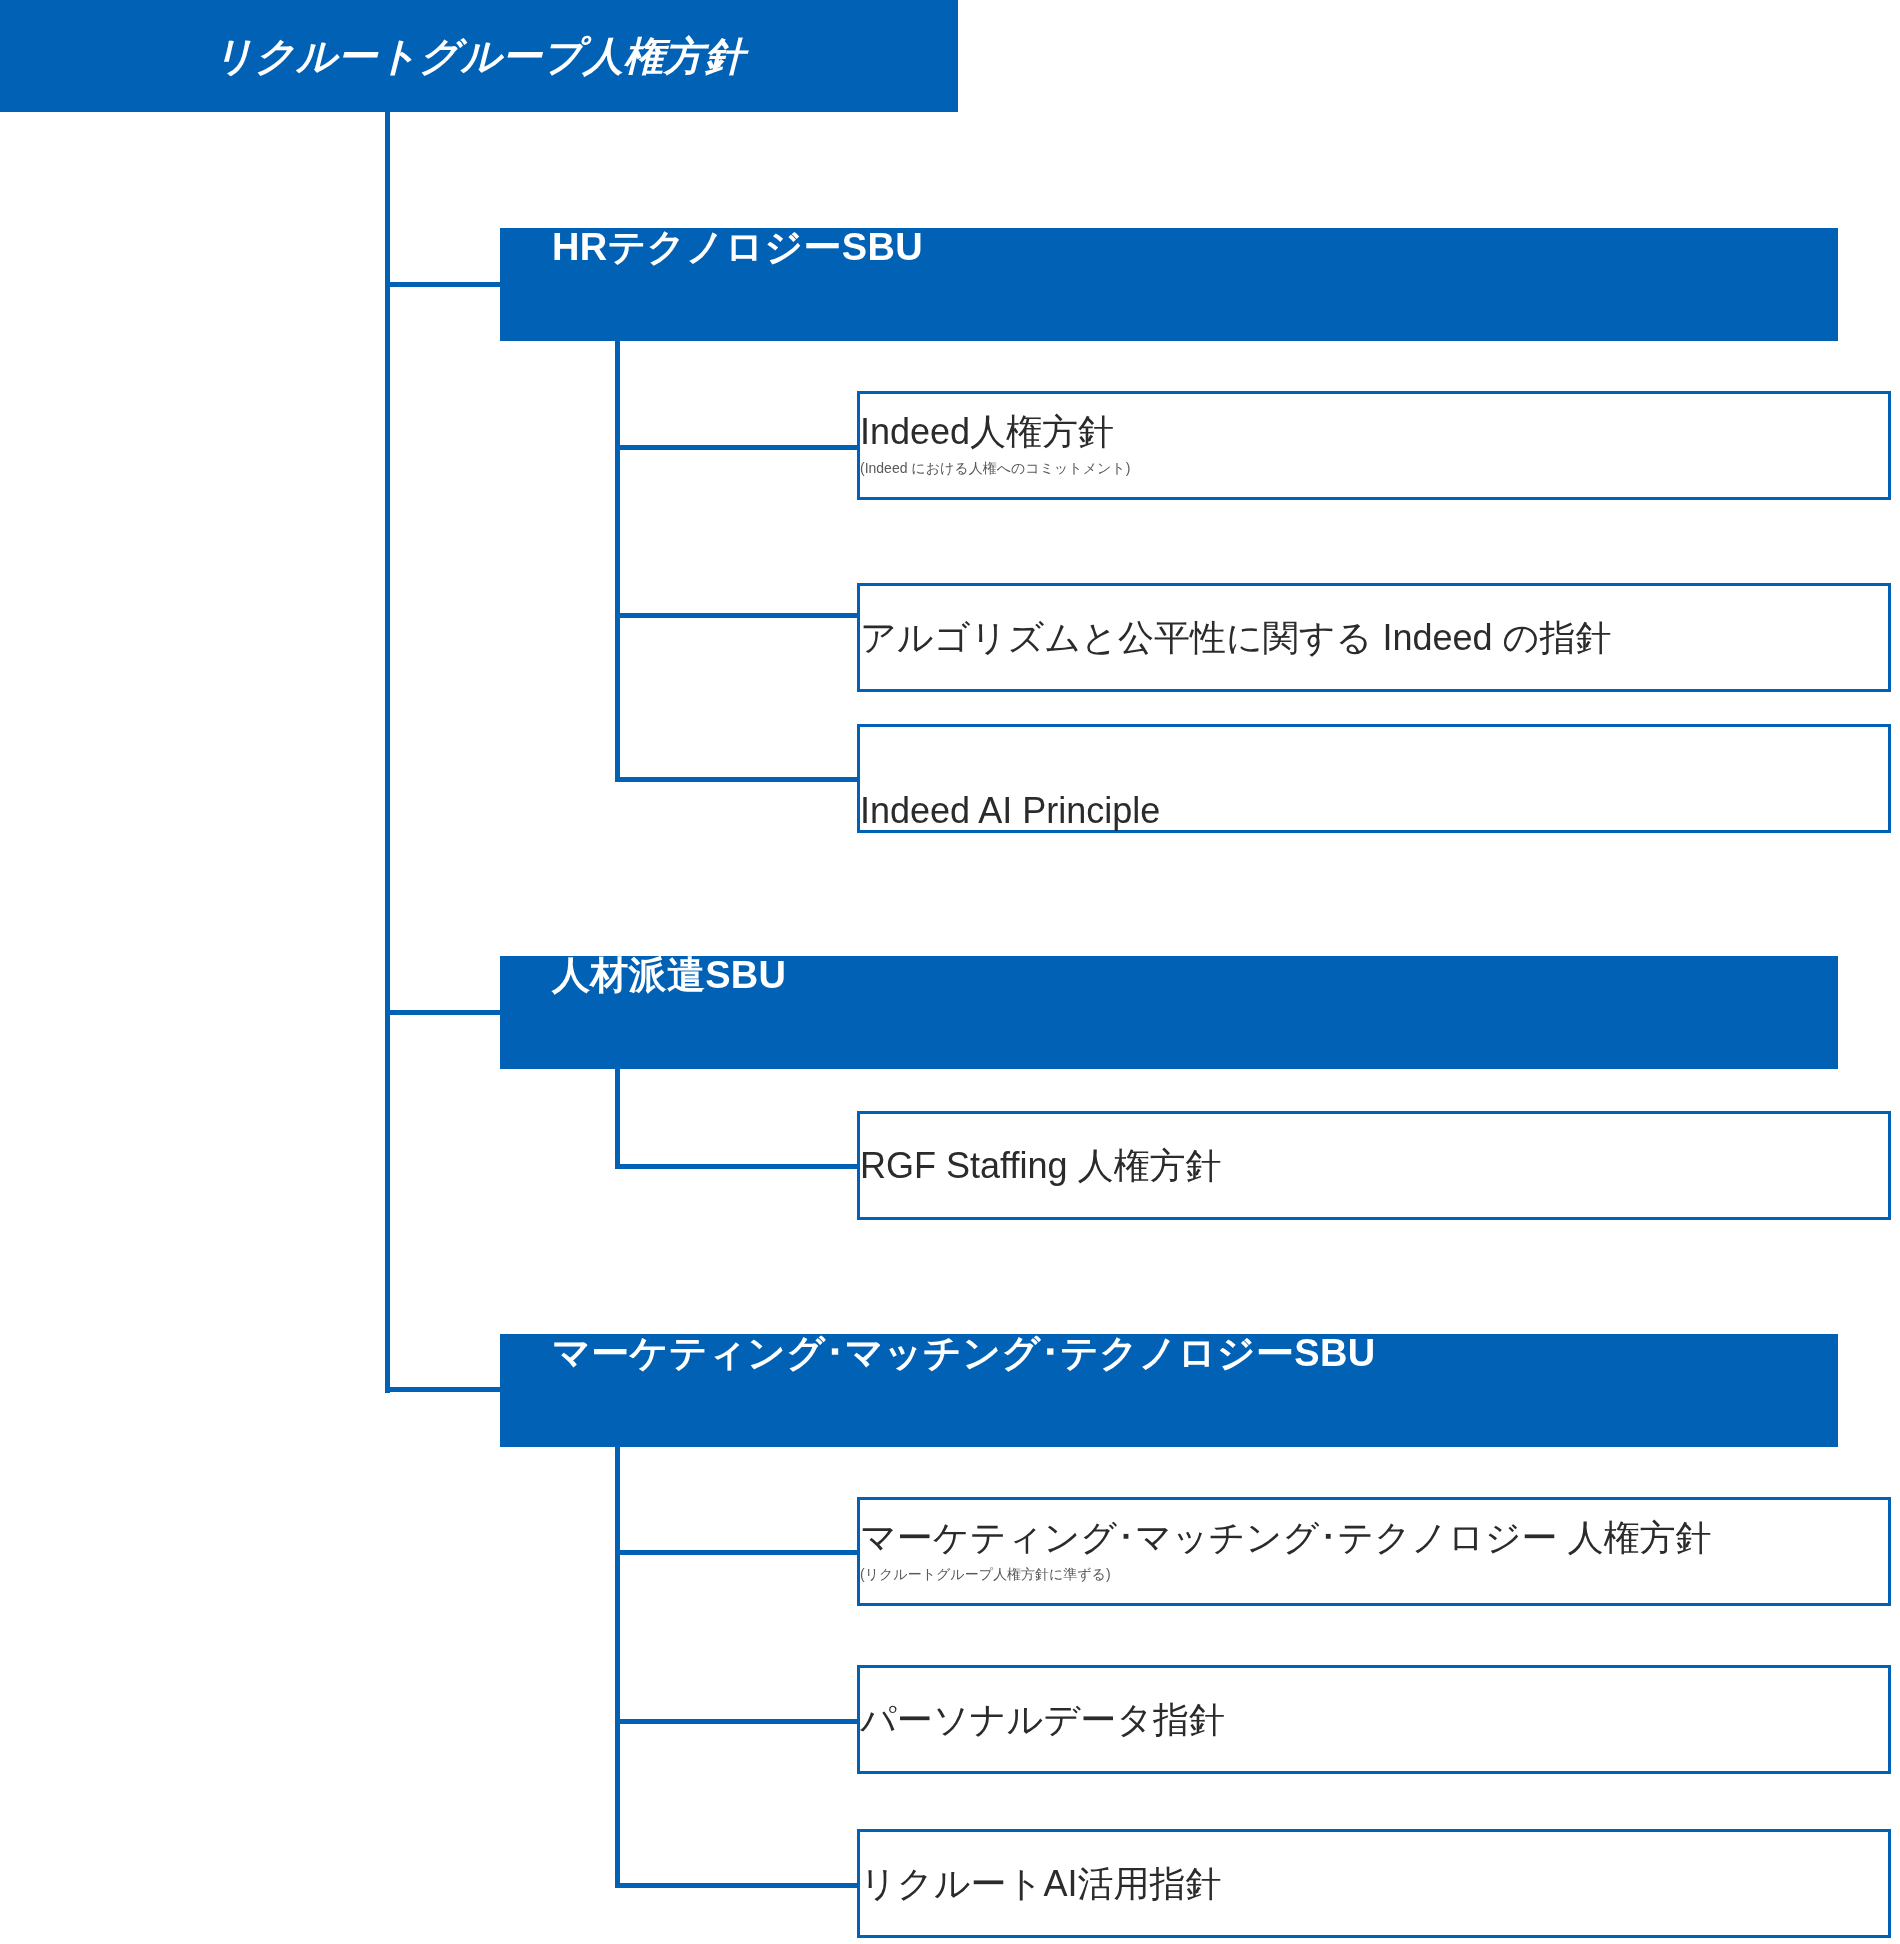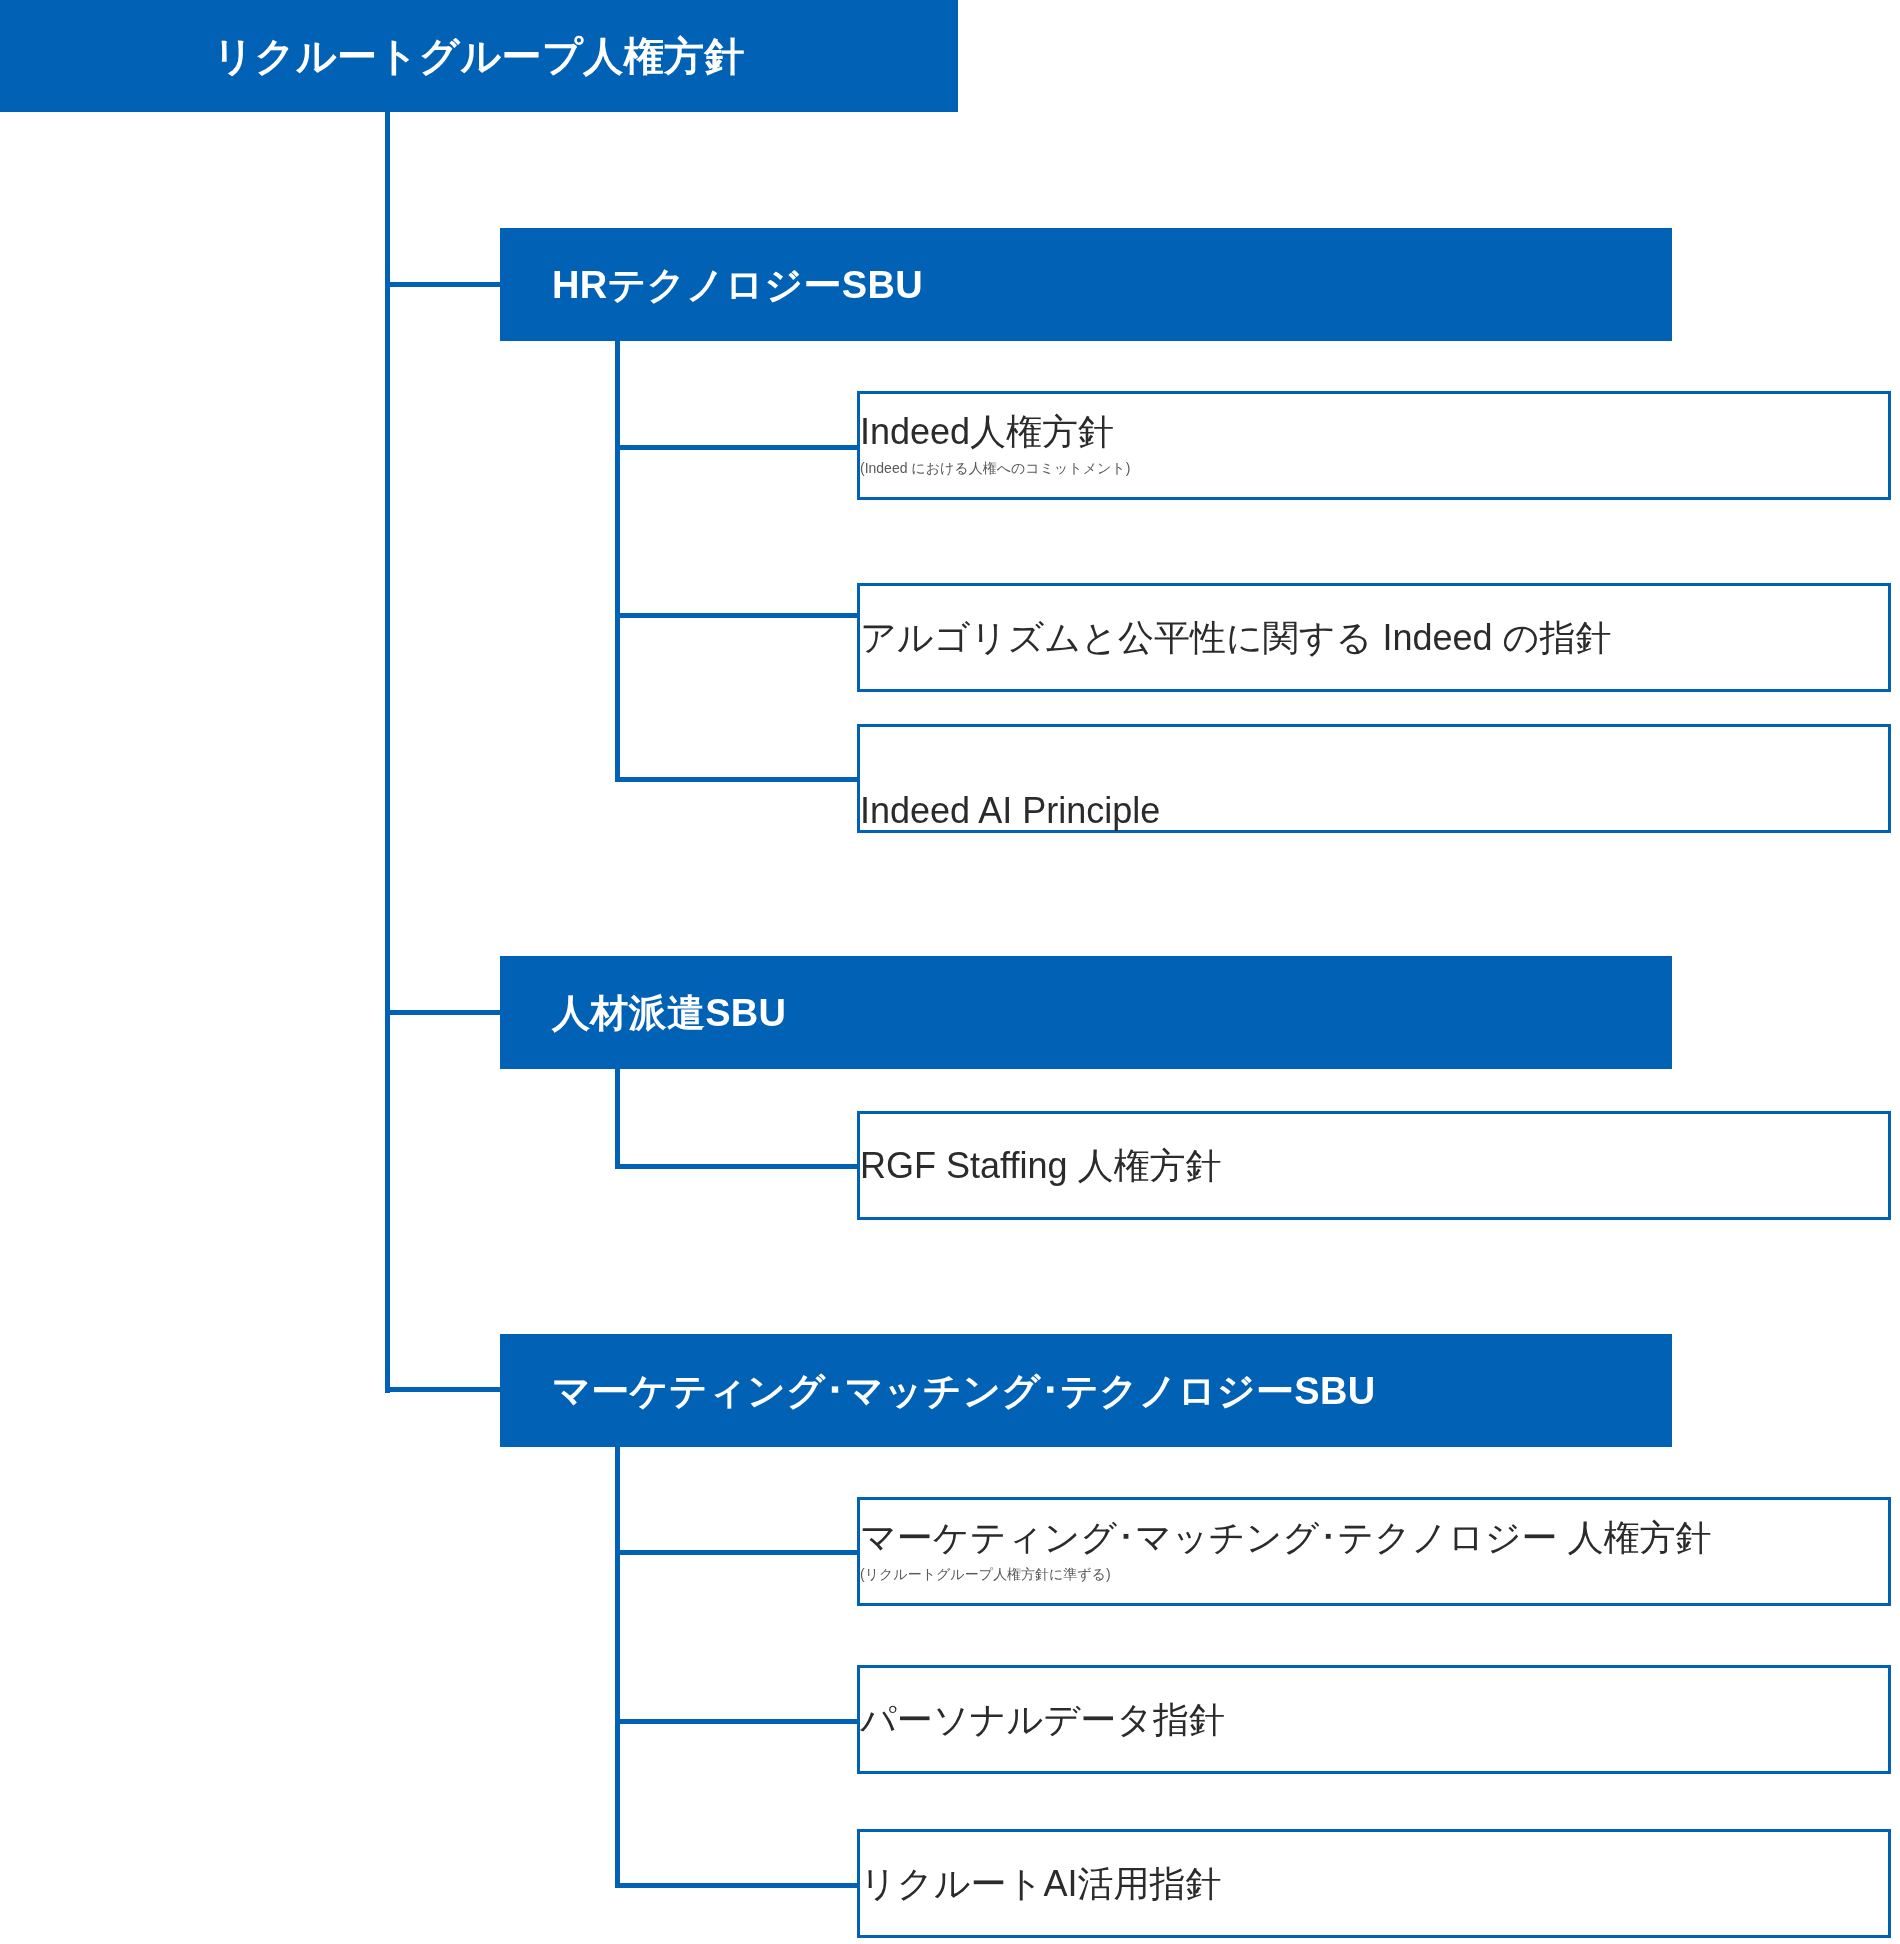--- a/index.html
+++ b/index.html
@@ -27,39 +27,39 @@
     position: absolute;
     left: 0;
     top: 0;
     width: 958px;
     height: 112px;
     background: #0061b5;
     display: flex;
     align-items: center;
     justify-content: center;
     box-sizing: border-box;
+    font-style: italic;
   }
   .root-label {
     color: #ffffff;
     font-size: 40px;
     font-weight: 700;
     letter-spacing: 0.4px;
     line-height: 1;
     white-space: nowrap;
   }
 
   
   .sbu-box {
     position: absolute;
     left: 500px;
-    width: 1172px;
+    width: 1338px;
     height: 113px;
     background: #0061b5;
     display: flex;
-    align-items: center;
     box-sizing: border-box;
     padding-left: 52px;
   }
   .sbu-label {
     color: #ffffff;
     font-size: 38px;
     font-weight: 700;
     letter-spacing: 0.3px;
     line-height: 1;
     white-space: nowrap;

